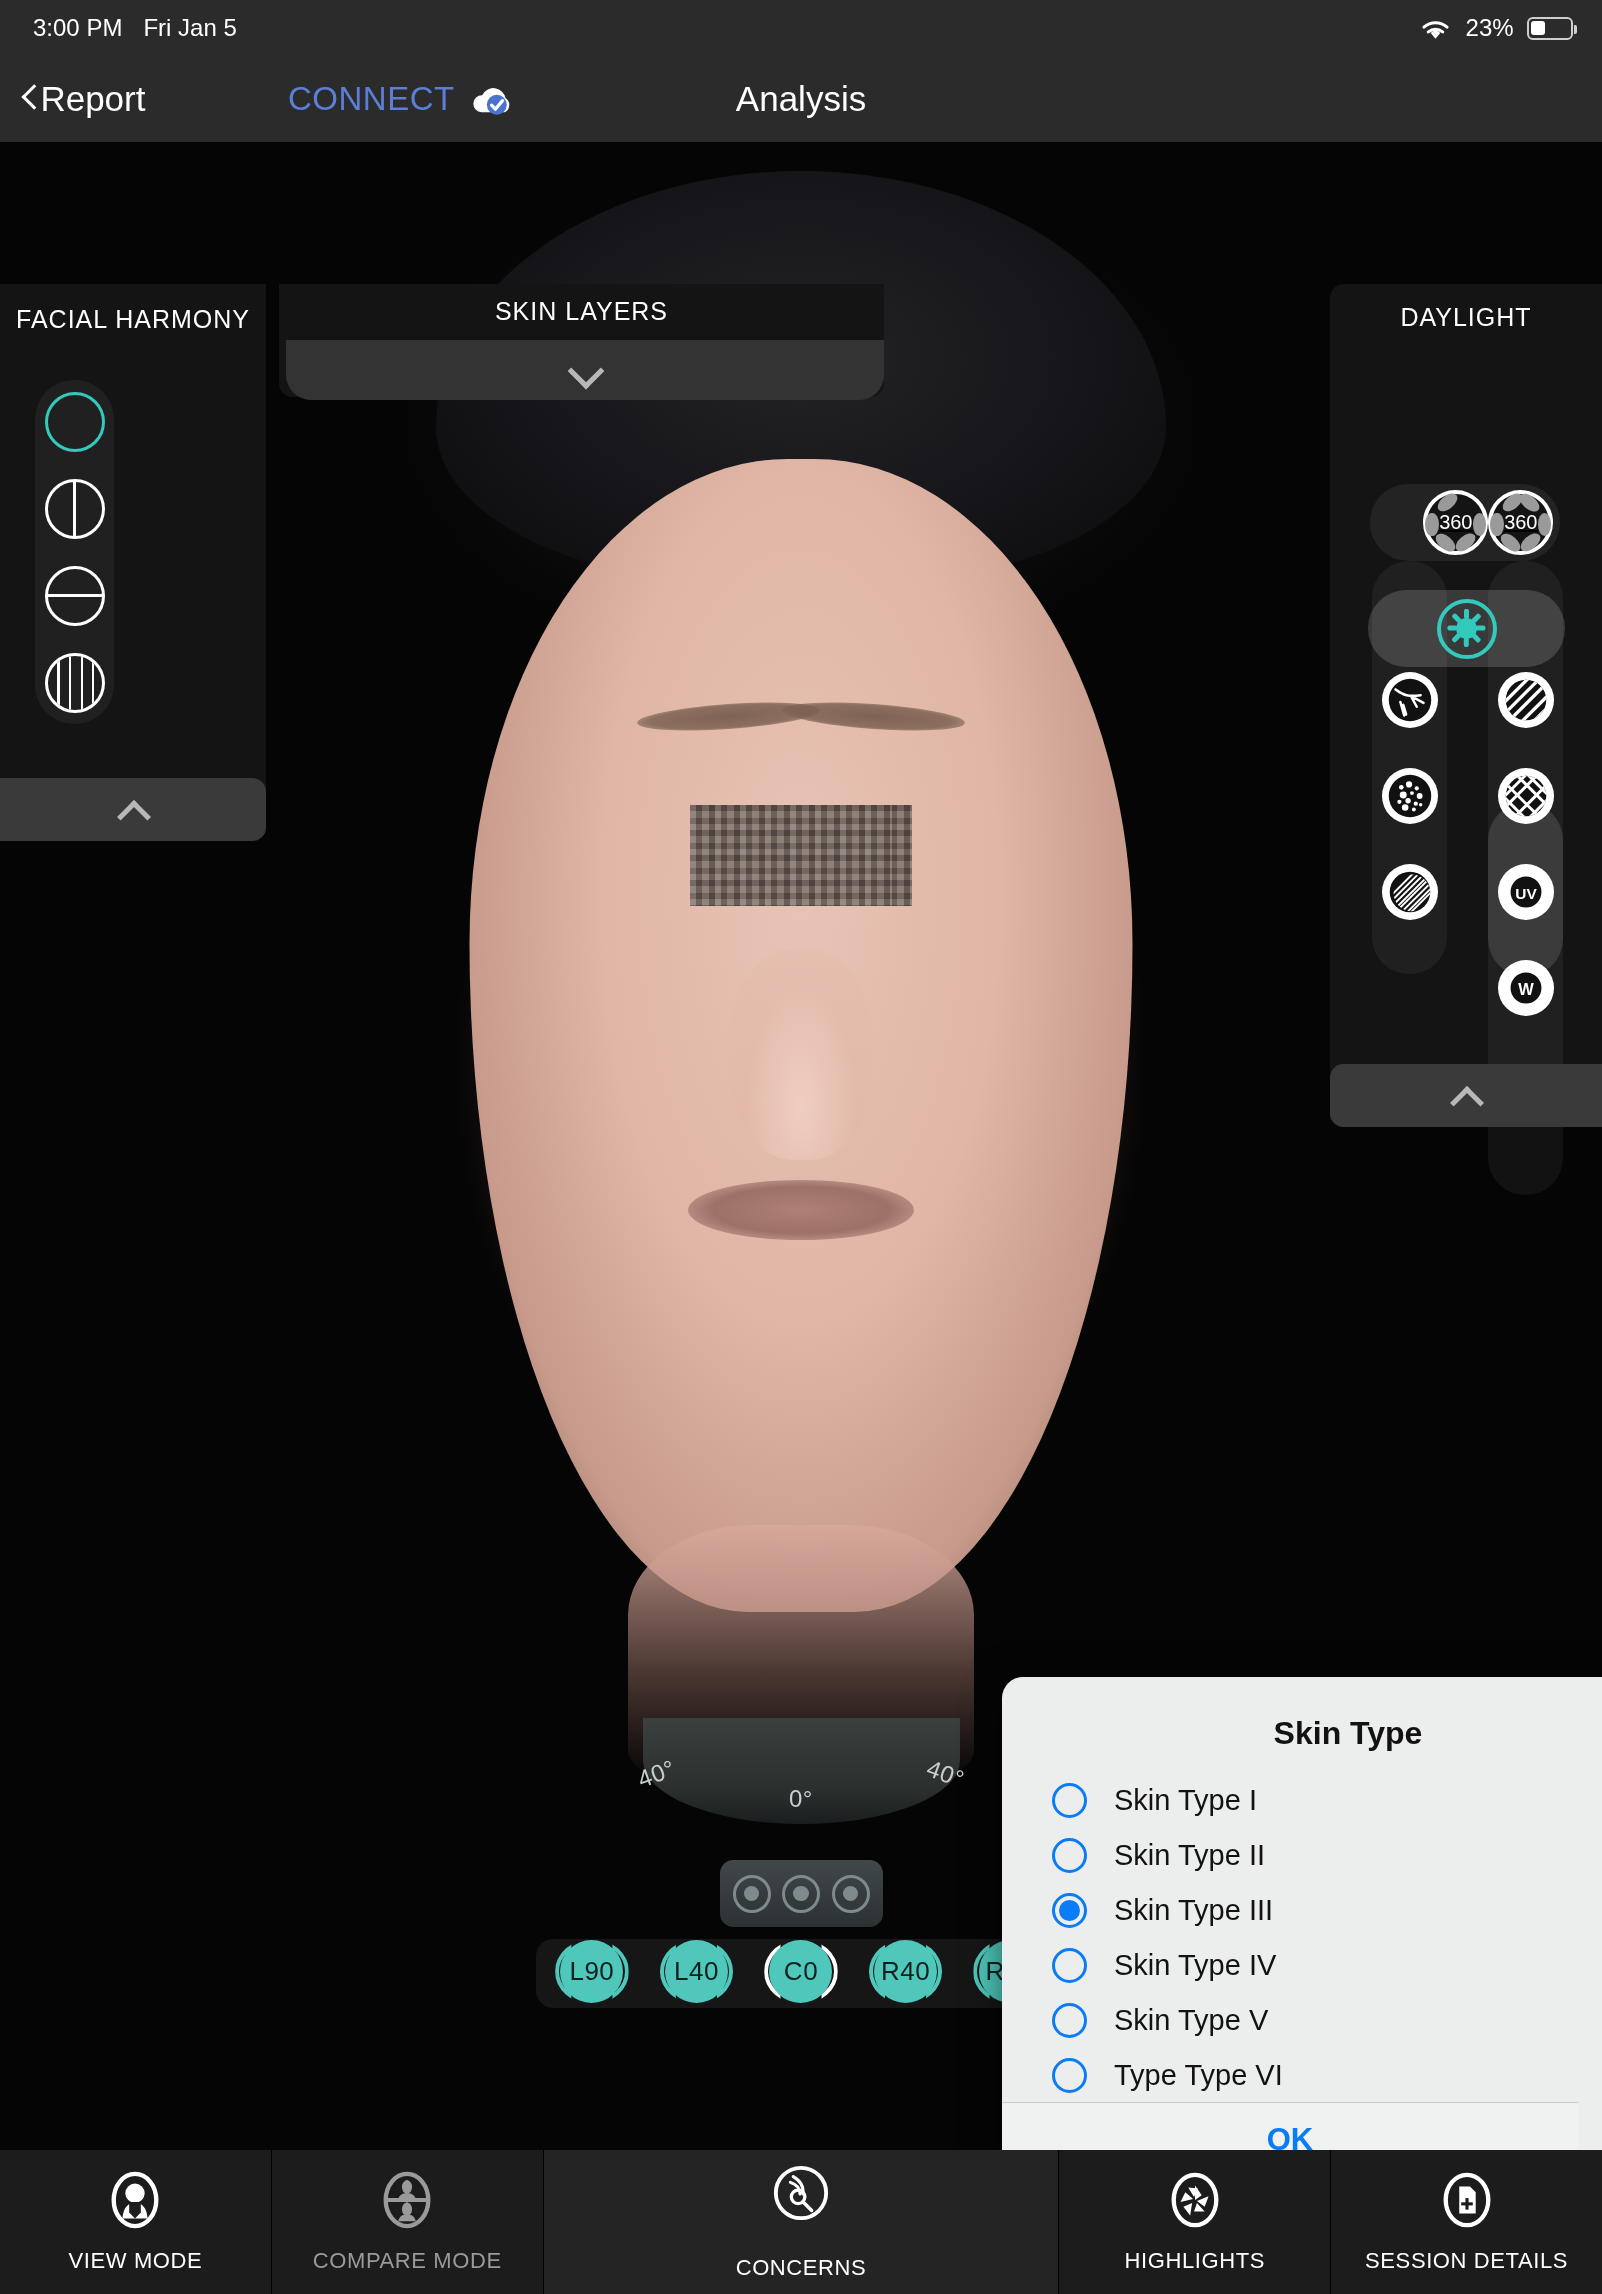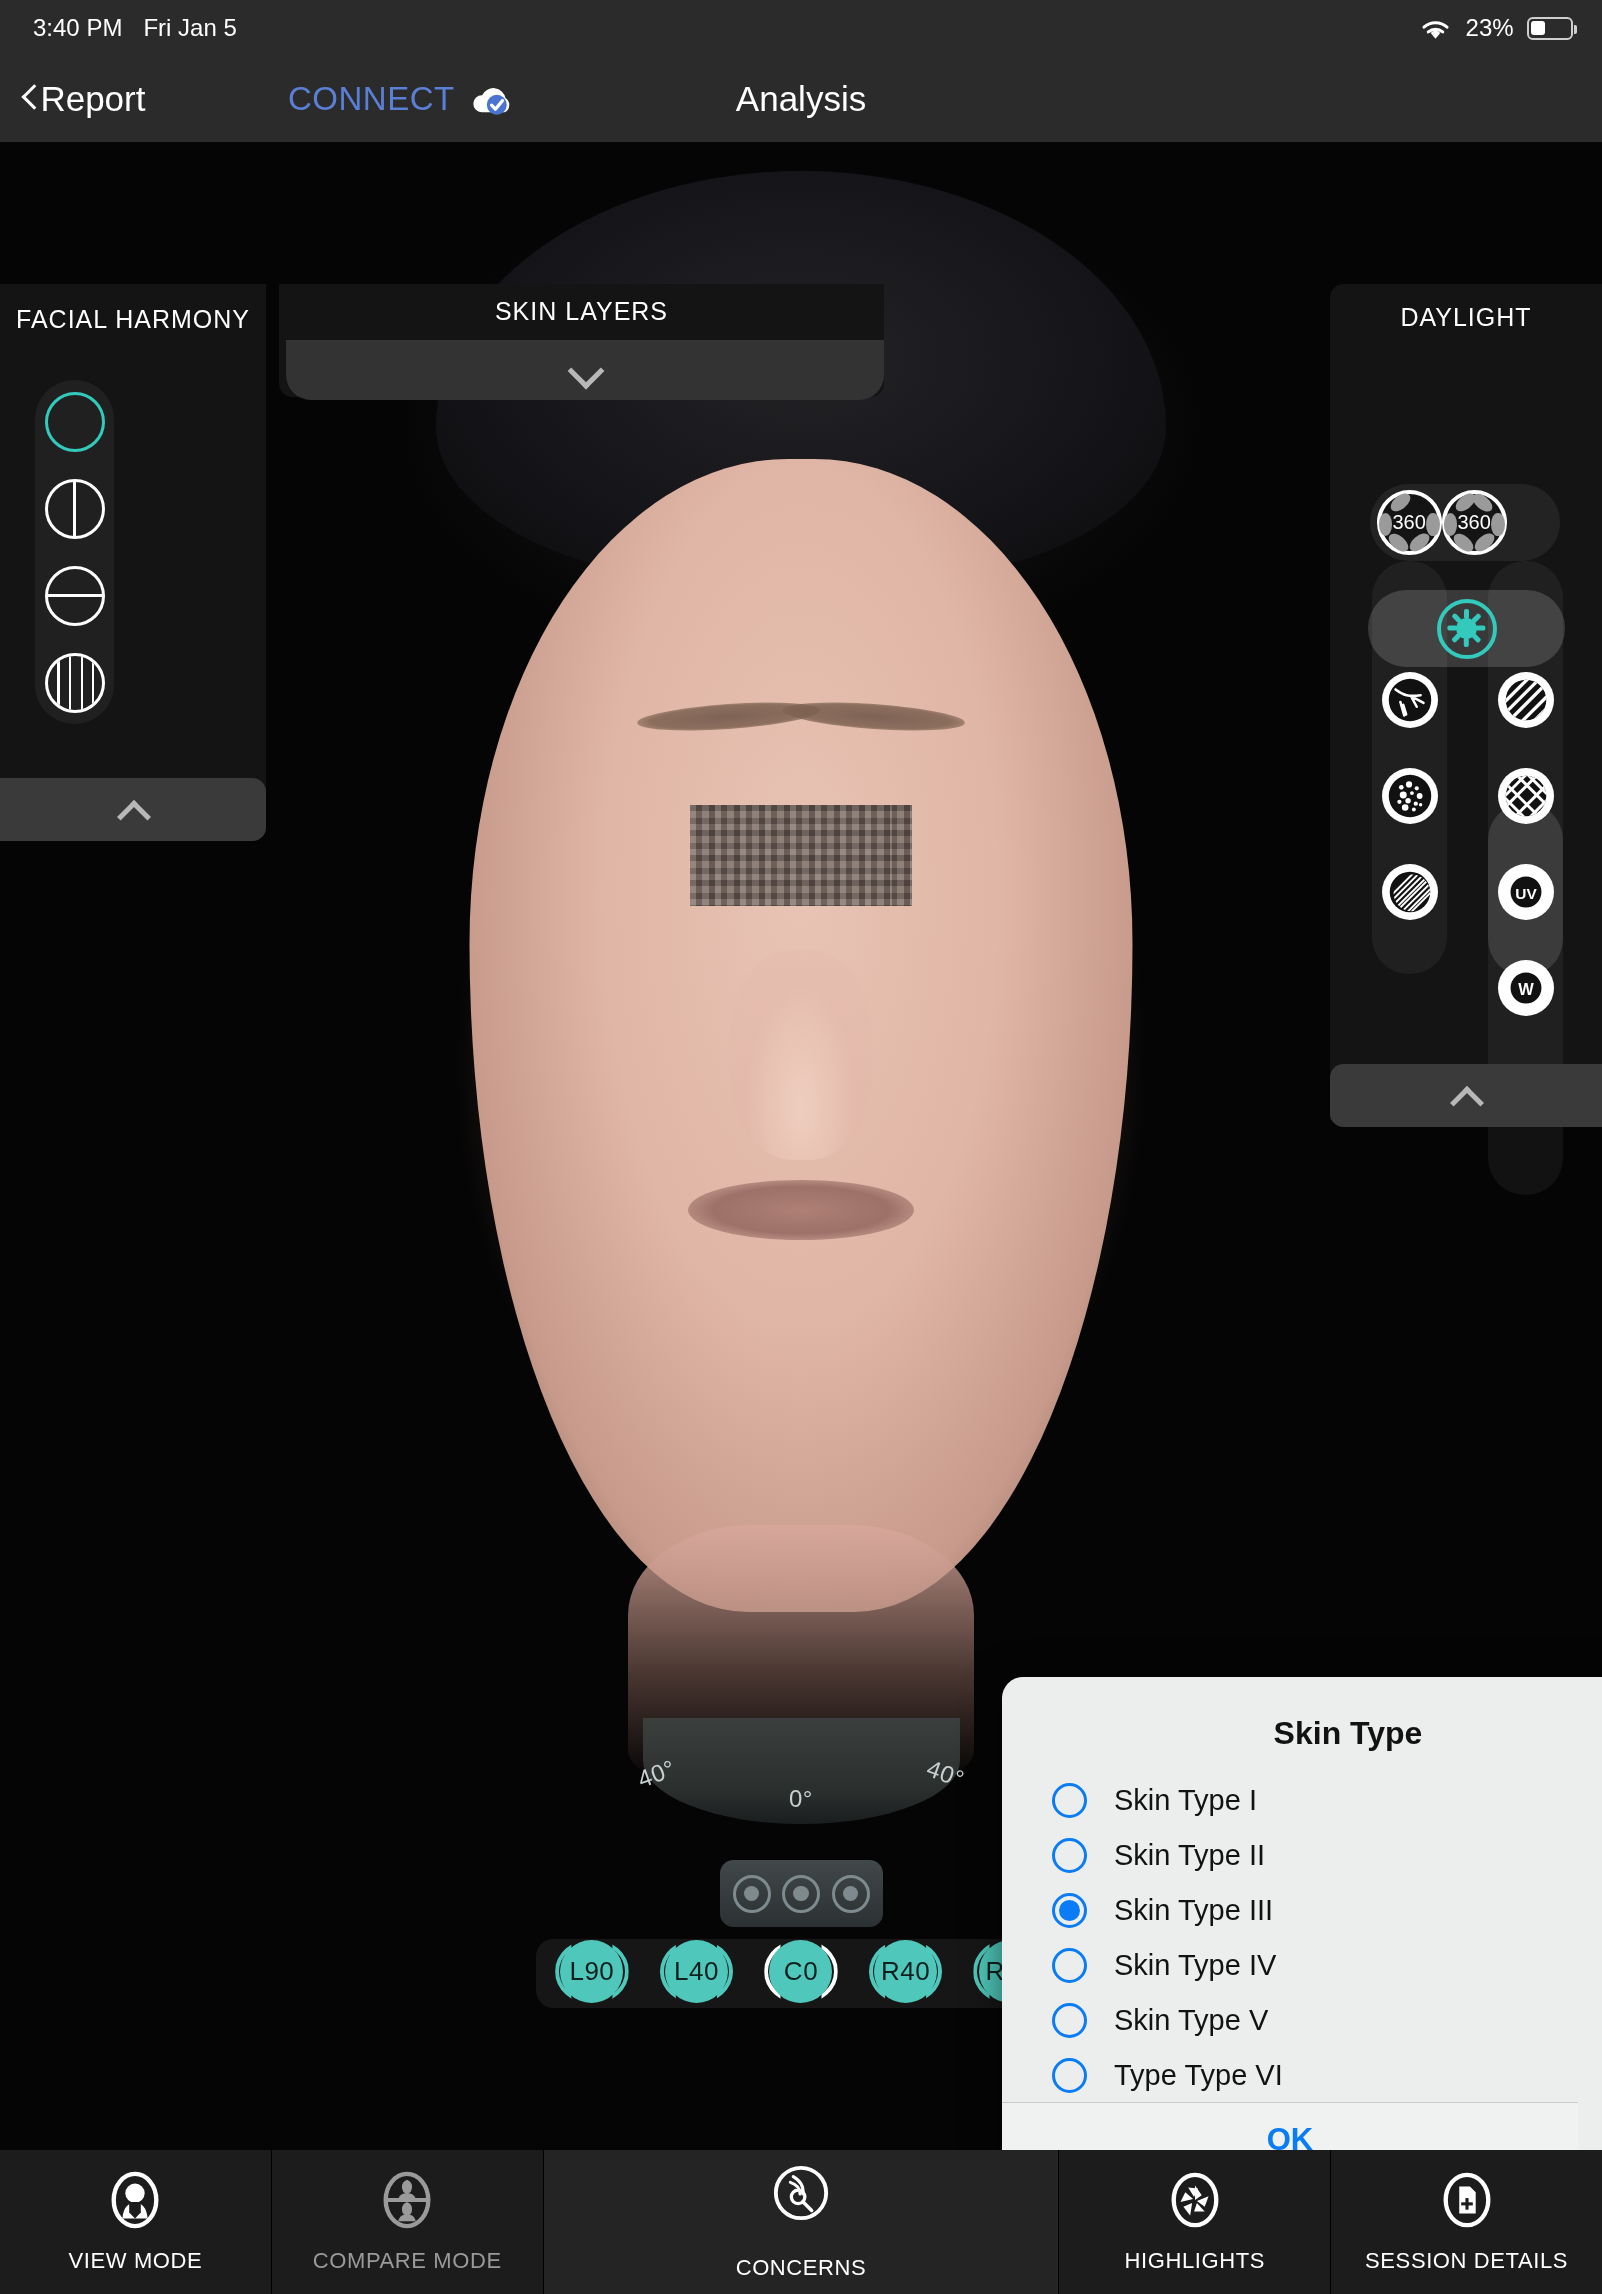--- a/index.html
+++ b/index.html
@@ -233,22 +233,23 @@
     position:absolute; right: 0; top: 142px;
     width: 272px; height: 836px;
     background:#141414;
     border-radius: 13.4px 0 0 0;
   }
   .panel-right .panel-title { padding-top: 19px; }
   .dl-top-pill {
     position:absolute; left: 40px; top: 200px;
     width: 190px; height: 77px;
     background: rgba(255,255,255,0.065); border-radius: 38px;
-    display:flex; align-items:center; justify-content:flex-start;
+    display:flex; align-items:center; justify-content:flex-end;
     padding: 0 6.7px;
+    text-decoration: underline;
   }
   .dl-col {
     position:absolute; width: 75px; border-radius: 37px;
     background: rgba(255,255,255,0.055);
     display:flex; flex-direction:column; align-items:center;
   }
   .dl-col.left  { left: 42px; top: 277px; height: 413px; padding-top: 111px; gap: 40px; }
   .dl-col.right { left: 158px; top: 277px; height: 634px; padding-top: 111px; gap: 40px; }
   .dl-sun-pill {
     position:absolute; left: 38px; top: 306px;
@@ -375,21 +376,21 @@
 
   .svgw { display:block; }
 </style>
 </head>
 <body>
 
 <div id="root">
 
   <div class="statusbar">
     <div class="sb-left">
-      <span>3:40 PM</span>
+      <span>3:00 PM</span>
       <span>Fri Jan 5</span>
     </div>
     <div class="sb-right">
       <span class="wifi-icon">
         <svg width="33" height="24" viewBox="0 0 34 25" class="svgw">
           <path d="M17 21.5 l5 -6 a7 7 0 0 0 -10 0 z" fill="#fff"></path>
           <path d="M5 9.5 a18 18 0 0 1 24 0" stroke="#fff" stroke-width="3.2" fill="none" stroke-linecap="round"></path>
           <path d="M9.5 14.5 a12 12 0 0 1 15 0" stroke="#fff" stroke-width="3.2" fill="none" stroke-linecap="round"></path>
         </svg>
       </span>

